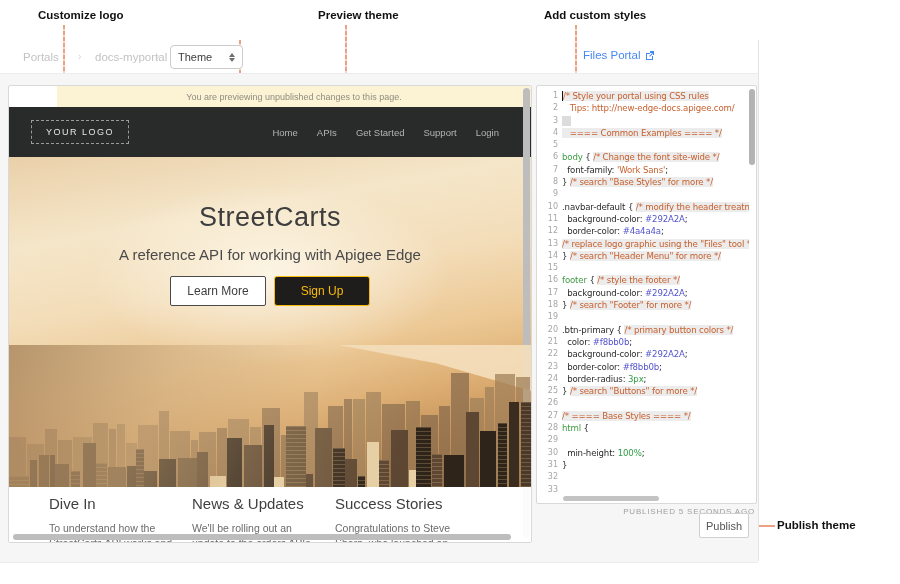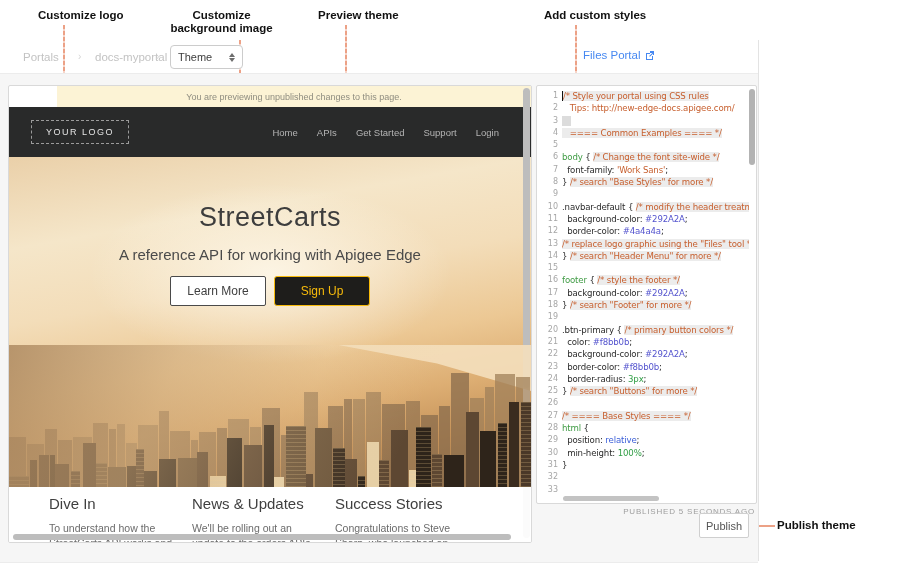--- a/index.html
+++ b/index.html
@@ -100,21 +100,20 @@
   .publish-btn{position:absolute;left:699px;top:513px;width:48px;height:23px;background:#fff;
      border:1px solid #cfcfcf;border-radius:2px;font-size:11px;color:#555;
      display:flex;align-items:center;justify-content:center;cursor:pointer;}
 </style>
 </head>
 <body>
 
 <div id="page">
 
   <div class="ann-label" style="left:38px;top:9px;">Customize logo</div>
-  <div class="ann-label" style="left:168px;top:9px;width:107px;text-align:center;">Customize background image</div>
   <div class="ann-label" style="left:318px;top:9px;">Preview theme</div>
   <div class="ann-label" style="left:544px;top:9px;">Add custom styles</div>
   <div class="ann-label" style="left:777px;top:519px;">Publish theme</div>
 
   <div class="callout-v" style="left:63px;top:25px;height:86px;"></div>
   <div class="callout-v" style="left:239px;top:40px;height:112px;"></div>
   <div class="callout-v" style="left:345px;top:25px;height:89px;"></div>
   <div class="callout-v" style="left:575px;top:25px;height:66px;"></div>
   <div class="callout-h" style="left:748px;top:525px;width:27px;"></div>
 
@@ -369,21 +368,20 @@
         <div class="code-line">
           <div class="gut">27</div>
           <div class="src"><span class="tk-com">/* ==== Base Styles ==== */</span></div>
         </div>
         <div class="code-line">
           <div class="gut">28</div>
           <div class="src"><span class="tk-sel">html</span><span class="tk-pln"> {</span></div>
         </div>
         <div class="code-line">
           <div class="gut">29</div>
-          <div class="src"><span class="tk-pln">  position: </span><span class="tk-kw">relative</span><span class="tk-pln">;</span></div>
         </div>
         <div class="code-line">
           <div class="gut">30</div>
           <div class="src"><span class="tk-pln">  min-height: </span><span class="tk-num">100%</span><span class="tk-pln">;</span></div>
         </div>
         <div class="code-line">
           <div class="gut">31</div>
           <div class="src"><span class="tk-pln">}</span></div>
         </div>
         <div class="code-line">

